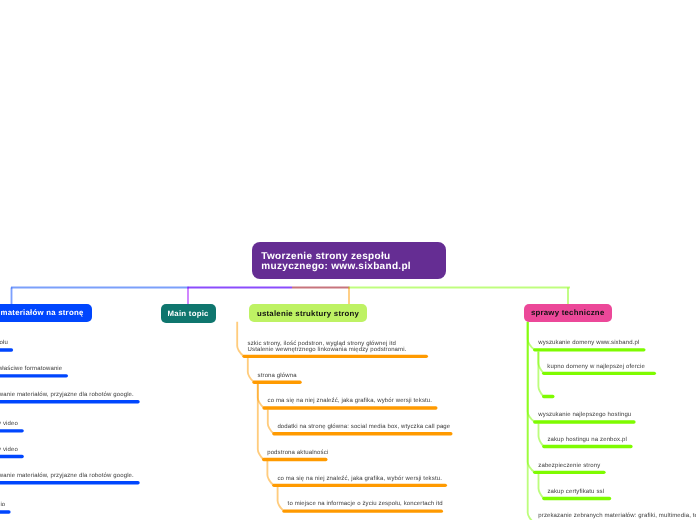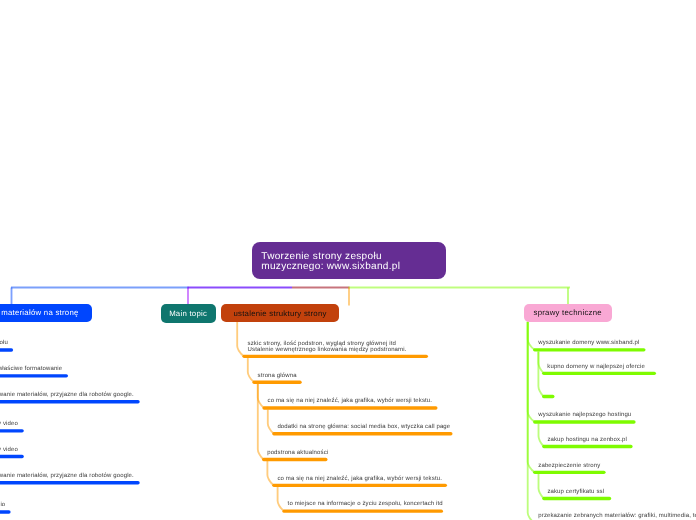--- a/index.html
+++ b/index.html
@@ -4,21 +4,21 @@
 <title>mindmap</title>
 <style>
   html,body{margin:0;padding:0;}
   body{width:696px;height:520px;background:#fff;overflow:hidden;
        font-family:"Liberation Sans",sans-serif;
        -webkit-font-smoothing:antialiased;text-rendering:geometricPrecision;}
   #map{position:relative;width:696px;height:520px;overflow:hidden;background:#fff;
        transform:translateZ(0);}
   #wires{position:absolute;left:0;top:0;}
   .node{position:absolute;box-sizing:border-box;display:flex;align-items:center;}
-  .node-label{font-weight:normal;white-space:nowrap;font-size:7.8px;letter-spacing:0.25px;transform:translateZ(0);}
+  .node-label{font-weight:bold;white-space:nowrap;font-size:7.8px;letter-spacing:0.25px;transform:translateZ(0);}
   .root-node{border-radius:8px;padding-left:9.3px;padding-top:3.8px;align-items:center;}
   .root-node .node-label{font-size:10px;line-height:10.6px;white-space:pre-line;letter-spacing:0.32px;}
   .branch-node{border-radius:5px;justify-content:center;}
   .item-text{position:absolute;white-space:pre;width:max-content;font-size:6px;
              line-height:5.95px;color:#3b3b3b;letter-spacing:0.128px;transform:translateZ(0);}
 </style>
 </head>
 <body>
 
 <div id="map">
@@ -79,24 +79,24 @@
   <div class="node root-node" style="left:252px;top:242px;width:194px;height:37px;background:#652d93;">
     <span class="node-label" style="color:#ffffff;">Tworzenie strony zespołu
 muzycznego: www.sixband.pl</span>
   </div>
   <div class="node branch-node" style="left:-67.8px;top:304.3px;width:159.4px;height:17.4px;background:#0046fe;">
     <span class="node-label" style="color:#ffffff;">przygotowanie materiałów na stronę</span>
   </div>
   <div class="node branch-node" style="left:160.5px;top:304.0px;width:55.3px;height:18.5px;background:#0f766e;">
     <span class="node-label" style="color:#ffffff;">Main topic</span>
   </div>
-  <div class="node branch-node" style="left:221px;top:304.4px;width:118.1px;height:17.3px;background:#c2410c;">
+  <div class="node branch-node" style="left:249px;top:304.4px;width:118.1px;height:17.3px;background:#bef264;">
     <span class="node-label" style="color:#111111;">ustalenie struktury strony</span>
   </div>
-  <div class="node branch-node" style="left:523.5px;top:304.2px;width:88.4px;height:17.5px;background:#f9a8d4;">
+  <div class="node branch-node" style="left:523.5px;top:304.2px;width:88.4px;height:17.5px;background:#ec4899;">
     <span class="node-label" style="color:#111111;">sprawy techniczne</span>
   </div>
   <div class="item-text" style="left:-104.2px;top:341.2px;">przygotowanie tekstów o historii zespołu</div>
   <div class="item-text" style="left:-144.3px;top:367.1px;">sprawdzenie tekstów pod kątem błędów i czy mają właściwe formatowanie</div>
   <div class="item-text" style="left:-92.7px;top:393.0px;">zebranie zdjęć zespołu, przygotowanie materiałów, przyjazne dla robotów google.</div>
   <div class="item-text" style="left:-24.3px;top:422.1px;">materiały video</div>
   <div class="item-text" style="left:-24.3px;top:447.8px;">materiały video</div>
   <div class="item-text" style="left:-92.7px;top:474.0px;">zebranie zdjęć zespołu, przygotowanie materiałów, przyjazne dla robotów google.</div>
   <div class="item-text" style="left:-37.3px;top:503.2px;">materiały audio</div>
   <div class="item-text" style="left:247.6px;top:341.65px;">szkic strony, ilość podstron, wygląd strony głównej itd

